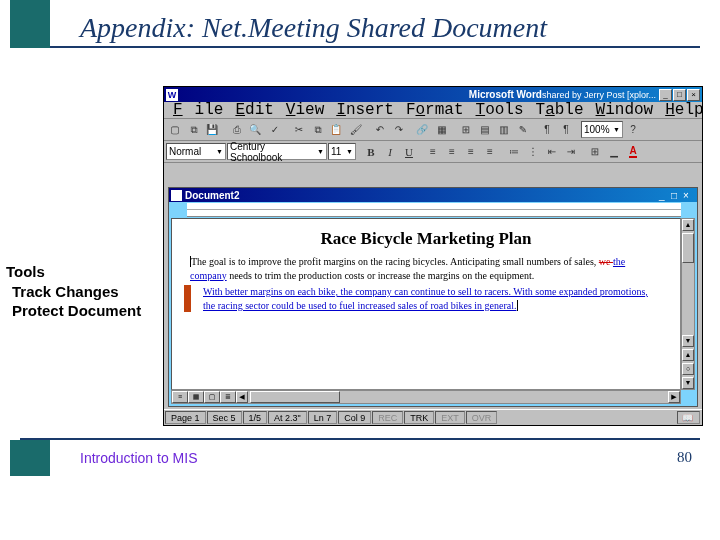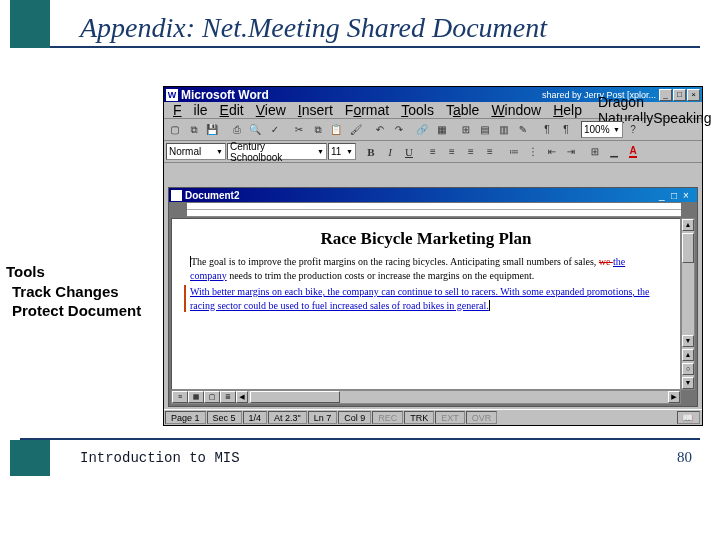--- a/index.html
+++ b/index.html
@@ -9,53 +9,53 @@
   .title-underline { position: absolute; top: 46px; left: 50px; right: 20px; height: 2px; background: #1a3a6b; }
   .title { position: absolute; top: 12px; left: 80px; font-size: 28px; font-style: italic; font-weight: 500; color: #1a3a6b; font-family: 'Times New Roman', serif; }
   .sidebar-bullets { position: absolute; top: 262px; left: 6px; font-size: 15px; font-weight: bold; font-family: Arial, sans-serif; line-height: 1.3; }
   .sidebar-bullets div { white-space: nowrap; }
   .sidebar-bullets .indent { padding-left: 6px; }
 
   
   .word-window { position: absolute; top: 86px; left: 163px; width: 540px; height: 340px; background: #c0c0c0; border: 1px solid #000; font-family: 'MS Sans Serif', Tahoma, sans-serif; font-size: 10px; }
   .titlebar { height: 15px; background: linear-gradient(to right, #000080, #1084d0); color: #fff; display: flex; align-items: center; padding: 0 2px; }
   .titlebar .app-icon { width: 12px; height: 12px; background: #fff; color: #00a; font-weight: bold; text-align:center; line-height:12px; margin-right:3px; font-size:9px;}
-  .titlebar .title-txt { flex:1; font-size:12px; font-weight:bold; }
+  .titlebar .title-txt { flex:1; font-size:10px; font-weight:bold;text-align:right; }
   .titlebar .share-txt { font-size:9px; margin-right:2px; }
   .titlebar .winbtn { width:13px; height:12px; background:#c0c0c0; border:1px solid #fff; border-right-color:#555; border-bottom-color:#555; margin-left:1px; font-size:8px; text-align:center; line-height:10px; color:#000; }
   .menubar { height:17px; background:#c0c0c0; border-bottom:1px solid #888; display:flex; align-items:center; padding:0 3px; gap:0; }
-  .menubar span { padding:1px 6px; font-size:14px; cursor:default; }
+  .menubar span { padding:1px 6px; font-size:16px; cursor:default;font-family:Liberation Mono, monospace; }
   .menubar span u { text-decoration: underline; }
   .menubar .dragon { margin-left:4px; }
   .toolbar { height:22px; background:#c0c0c0; border-bottom:1px solid #888; display:flex; align-items:center; padding:1px 2px; gap:1px; }
   .tbtn { width:18px; height:18px; background:#c0c0c0; border:1px solid #c0c0c0; display:flex; align-items:center; justify-content:center; font-size:10px; color:#333; }
   .tsep { width:4px; height:18px; }
   .tselect { height:17px; background:#fff; border:1px solid #888; border-top-color:#555; border-left-color:#555; padding:0 2px; font-size:10px; display:flex; align-items:center; justify-content:space-between; }
   .tselect .dd { color:#000; font-size:7px; margin-left:2px; }
   .zoom { width:42px; }
   .toolbar2 { height:22px; background:#c0c0c0; border-bottom:1px solid #888; display:flex; align-items:center; padding:1px 2px; gap:1px; }
   .style-sel { width:60px; } .font-sel { width:100px; } .size-sel { width:28px; }
   .fmt-btn { width:18px; height:18px; display:flex; align-items:center; justify-content:center; font-size:11px; font-family:'Times New Roman',serif; }
   .fmt-b { font-weight:bold; } .fmt-i { font-style:italic; } .fmt-u { text-decoration:underline; }
   .color-A { color:#c00; border-bottom:2px solid #c00; font-weight:bold; font-size:10px; line-height:10px; }
 
   
-  .doc-window { position:absolute; top: 100px; left:4px; right:4px; bottom:18px; background:#737373; border:1px solid #555; }
+  .doc-window { position:absolute; top: 100px; left:4px; right:4px; bottom:18px; background:#7dd3fc; border:1px solid #555; }
   .doc-titlebar { height:14px; background:linear-gradient(to right,#000080,#1084d0); color:#fff; display:flex; align-items:center; padding:0 2px; }
   .doc-titlebar .doc-icon { width:11px; height:11px; background:#fff; margin-right:3px; }
   .doc-titlebar .doc-title { flex:1; font-size:10px; font-weight:bold; }
   .doc-titlebar .winbtn { width:12px; height:11px; }
   .ruler { height:14px; background:#fff; border-bottom:1px solid #888; margin:1px 16px 0 18px; position:relative; }
   .ruler::before { content:''; position:absolute; left:0; right:0; top:6px; height:1px; background:#aaa; }
   .doc-body { position:absolute; top:30px; left:2px; right:16px; bottom:16px; background:#fff; border:1px solid #888; border-top-color:#555; border-left-color:#555; overflow:hidden; padding:6px 18px; }
   .doc-heading { text-align:center; font-family:'Times New Roman',serif; font-size:17px; font-weight:bold; margin:4px 0 6px; }
   .doc-para { font-family:'Times New Roman',serif; font-size:10px; line-height:1.35; text-align:left; margin-bottom:3px; }
   .tracked-del { color:#c00; text-decoration:line-through; }
   .tracked-ins { color:#00c; text-decoration:underline; }
-  .change-bar { border-left:2px solid #c2410c; padding-left:4px; margin-left:-6px; }
+  .change-bar { border-left:7px solid #c2410c; padding-left:12px; margin-left:-6px; }
   .cursor-bar { display:inline-block; width:1px; height:11px; background:#000; vertical-align:text-bottom; }
   .vscroll { position:absolute; top:30px; right:2px; bottom:16px; width:14px; background:#c0c0c0; border:1px solid #888; }
   .vscroll .sbtn, .hscroll .sbtn { width:12px; height:12px; background:#c0c0c0; border:1px solid #fff; border-right-color:#555; border-bottom-color:#555; font-size:7px; text-align:center; line-height:10px; }
   .vscroll .sbtn { position:absolute; left:0; }
   .vscroll .up { top:0; } .vscroll .down { bottom:42px; }
   .vscroll .nav1 { bottom:28px; } .vscroll .nav2 { bottom:14px; } .vscroll .nav3 { bottom:0; }
   .vscroll .thumb { position:absolute; top:14px; left:0; width:12px; height:30px; background:#c0c0c0; border:1px solid #fff; border-right-color:#555; border-bottom-color:#555; }
   .hscroll { position:absolute; bottom:2px; left:2px; right:16px; height:14px; background:#c0c0c0; border:1px solid #888; display:flex; }
   .hscroll .view-btns { display:flex; }
   .hscroll .vbtn { width:16px; height:12px; background:#c0c0c0; border:1px solid #fff; border-right-color:#555; border-bottom-color:#555; font-size:7px; text-align:center; line-height:10px; }
@@ -63,21 +63,21 @@
   .hscroll .hthumb { position:absolute; left:14px; top:0; width:90px; height:12px; background:#c0c0c0; border:1px solid #fff; border-right-color:#555; border-bottom-color:#555; }
 
   .statusbar { position:absolute; bottom:0; left:0; right:0; height:16px; background:#c0c0c0; border-top:1px solid #fff; display:flex; align-items:center; font-size:9px; gap:0; }
   .statusbar .cell { border:1px solid #888; border-top-color:#555; border-left-color:#555; padding:0 5px; height:13px; line-height:13px; margin-left:1px; background:#c0c0c0; white-space:nowrap; }
   .statusbar .dim { color:#888; }
   .statusbar .booky { margin-left:auto; margin-right:2px; }
 
   .caption-box { position:absolute; top:436px; left:214px; font-size:16px; font-family:Arial,sans-serif; line-height:1.25; }
   .footer-line { position:absolute; bottom:36px; left:20px; right:20px; height:2px; background:#1a3a6b; }
   .footer-teal { position:absolute; bottom:0; left:10px; width:40px; height:36px; background:#1a6b6b; }
-  .footer-text { position:absolute; bottom:10px; left:80px; font-family:Liberation Mono, monospace; font-size:14px; color:#0f172a; }
+  .footer-text { position:absolute; bottom:10px; left:80px; font-family:Liberation Sans, sans-serif; font-size:14px; color:#6d28d9; }
   .page-num { position:absolute; bottom:10px; right:28px; font-family:'Times New Roman',serif; font-size:15px; color:#1a3a6b; }
 </style>
 </head>
 <body>
 
 <div class="slide">
   <div class="top-teal-bar"></div>
   <div class="title-underline"></div>
   <div class="title">Appendix: Net.Meeting Shared Document</div>
 
@@ -214,21 +214,21 @@
           <div class="sbtn" style="position:absolute;left:0;top:0">◀</div>
           <div class="hthumb"></div>
           <div class="sbtn" style="position:absolute;right:0;top:0">▶</div>
         </div>
       </div>
     </div>
 
     <div class="statusbar">
       <div class="cell">Page 1</div>
       <div class="cell">Sec 5</div>
-      <div class="cell">1/4</div>
+      <div class="cell">1/5</div>
       <div class="cell">At 2.3"</div>
       <div class="cell">Ln 7</div>
       <div class="cell">Col 9</div>
       <div class="cell dim">REC</div>
       <div class="cell">TRK</div>
       <div class="cell dim">EXT</div>
       <div class="cell dim">OVR</div>
       <div class="cell booky">📖</div>
     </div>
   </div>

